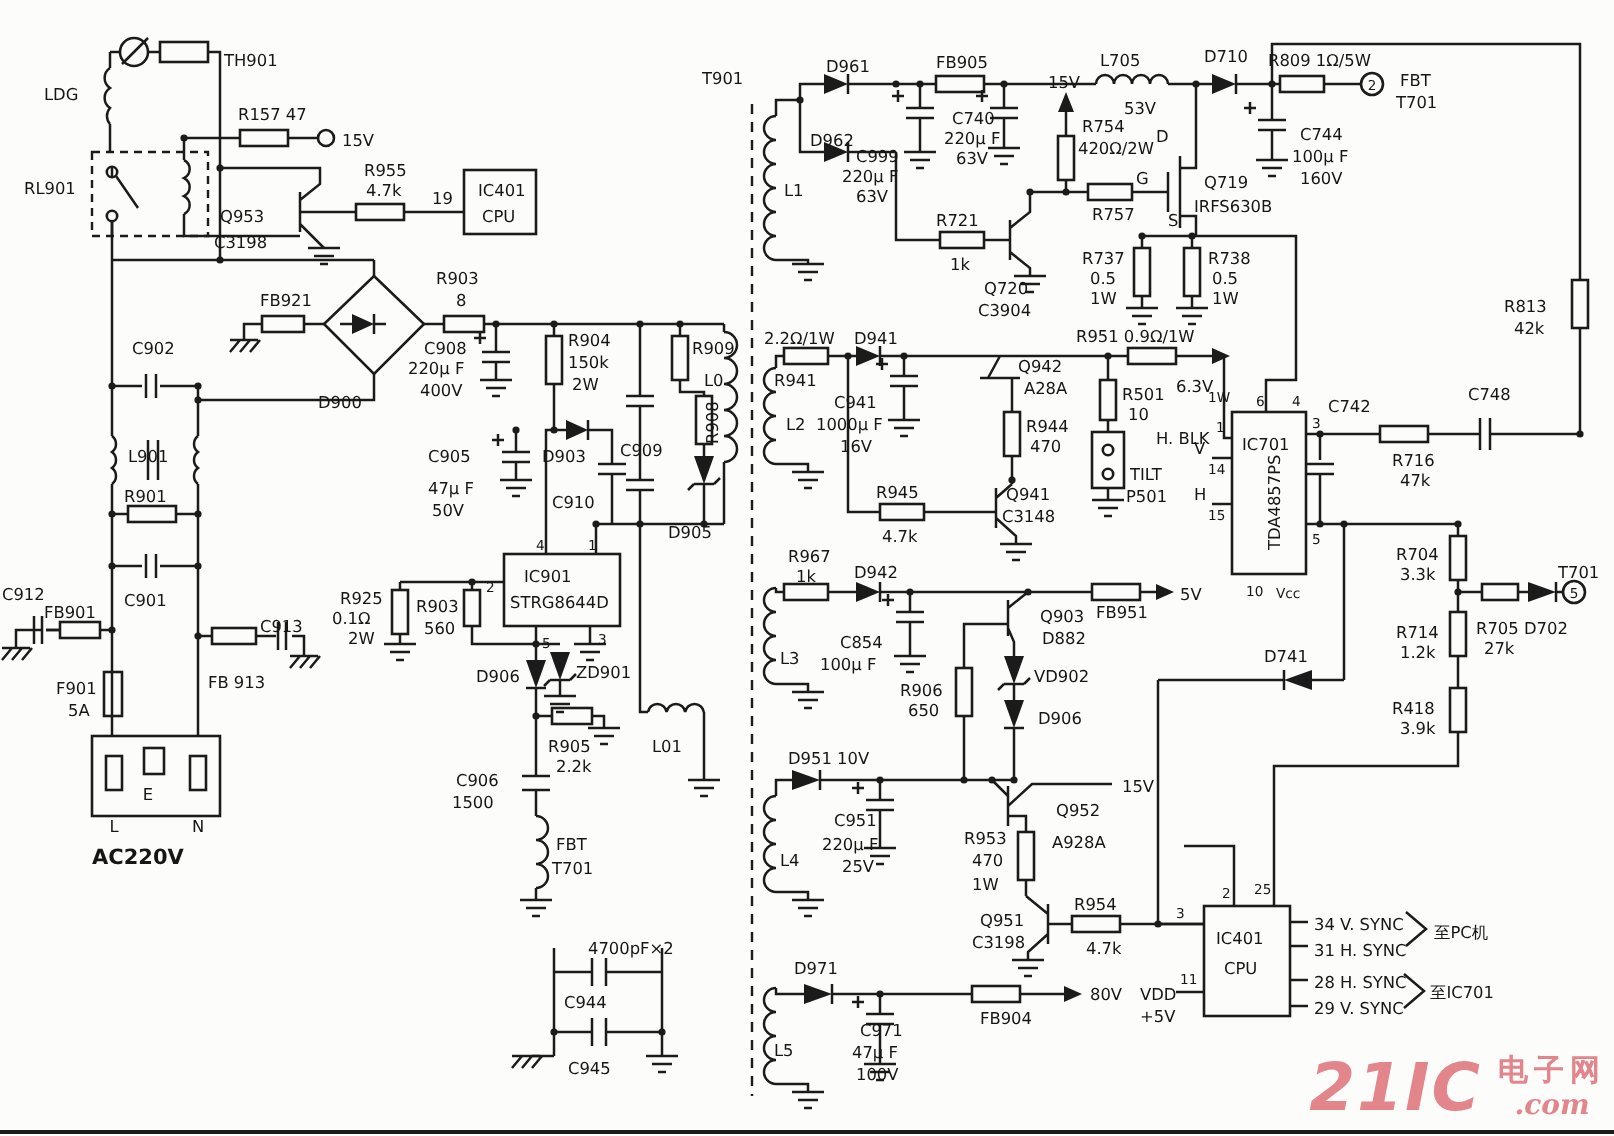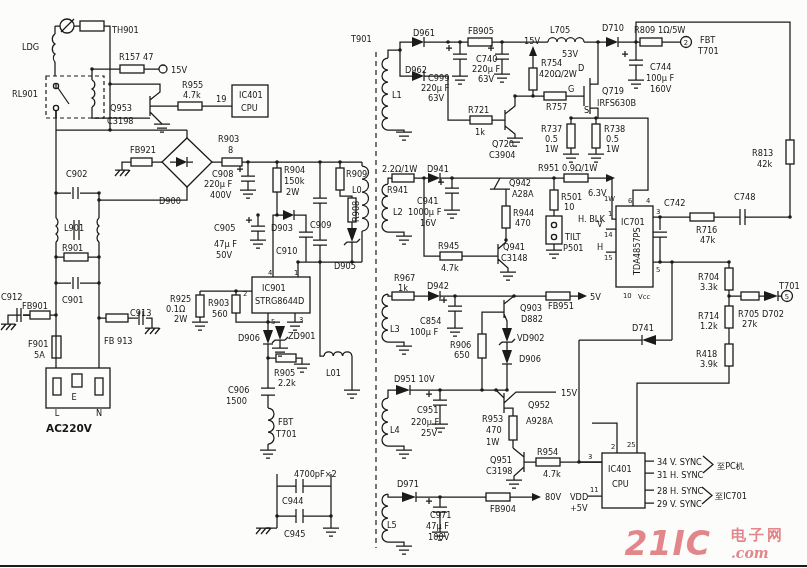--- a/index.html
+++ b/index.html
@@ -6,24 +6,24 @@
   #page{position:relative;width:807px;height:568px;background:#fcfcfa;overflow:hidden;
         font-family:"DejaVu Sans",sans-serif;}
   svg text{font-family:"DejaVu Sans",sans-serif;font-size:8.2px;fill:#161616;}
   svg text.fs7{font-size:6.8px;}
   svg text.fs10{font-size:10.5px;font-weight:bold;}
   svg text.mid{text-anchor:middle;}
   .wire{stroke:#1b1b1b;stroke-width:1.25;fill:none;}
   .dash{stroke:#1b1b1b;stroke-width:1.2;fill:none;stroke-dasharray:5 4;}
   .comp{stroke:#1b1b1b;stroke-width:1.3;fill:#fcfcfa;}
   .fill{fill:#1b1b1b;stroke:none;}
-  #watermark{position:absolute;right:22px;bottom:4px;display:flex;align-items:flex-start;
-             color:#e2868b;}
+  #watermark{position:absolute;right:4px;bottom:4px;display:flex;align-items:flex-start;
+             color:#e2868b;text-align:center;}
   #wm-brand{font-size:33px;font-weight:bold;font-style:italic;letter-spacing:1px;line-height:40px;}
-  #wm-col{display:flex;flex-direction:column;margin-left:20px;margin-top:2px;}
+  #wm-col{display:flex;flex-direction:column;margin-left:8px;margin-top:2px;}
   #wm-cn{font-size:15px;font-weight:bold;letter-spacing:3px;color:#e2868b;}
   #wm-com{font-size:14px;font-weight:bold;font-style:italic;font-family:"DejaVu Serif",serif;}
 </style>
 </head>
 <body>
 
 <div id="page">
 <svg width="807" height="568" viewBox="0 0 807 568">
 
   <path class="wire" d="

